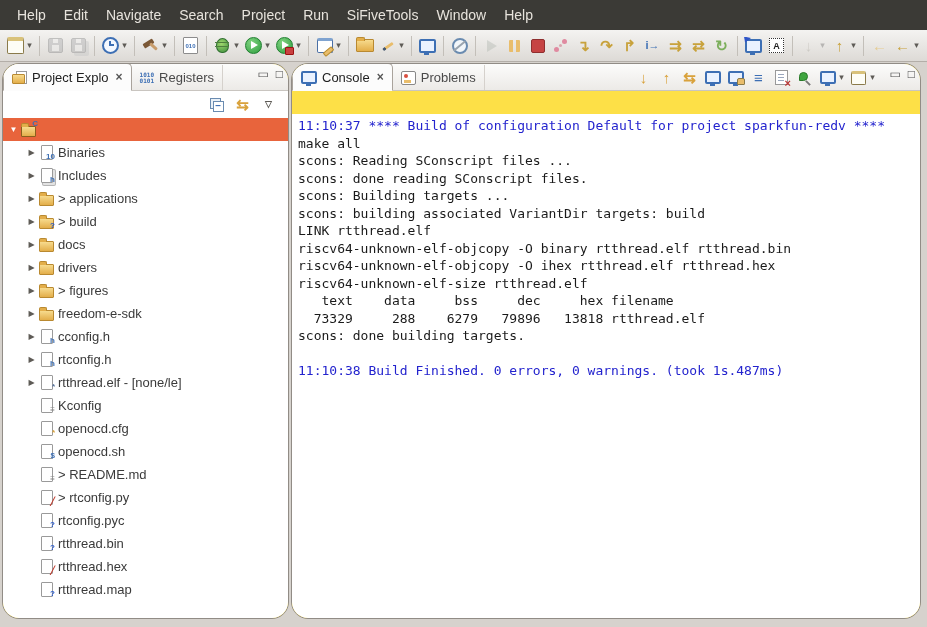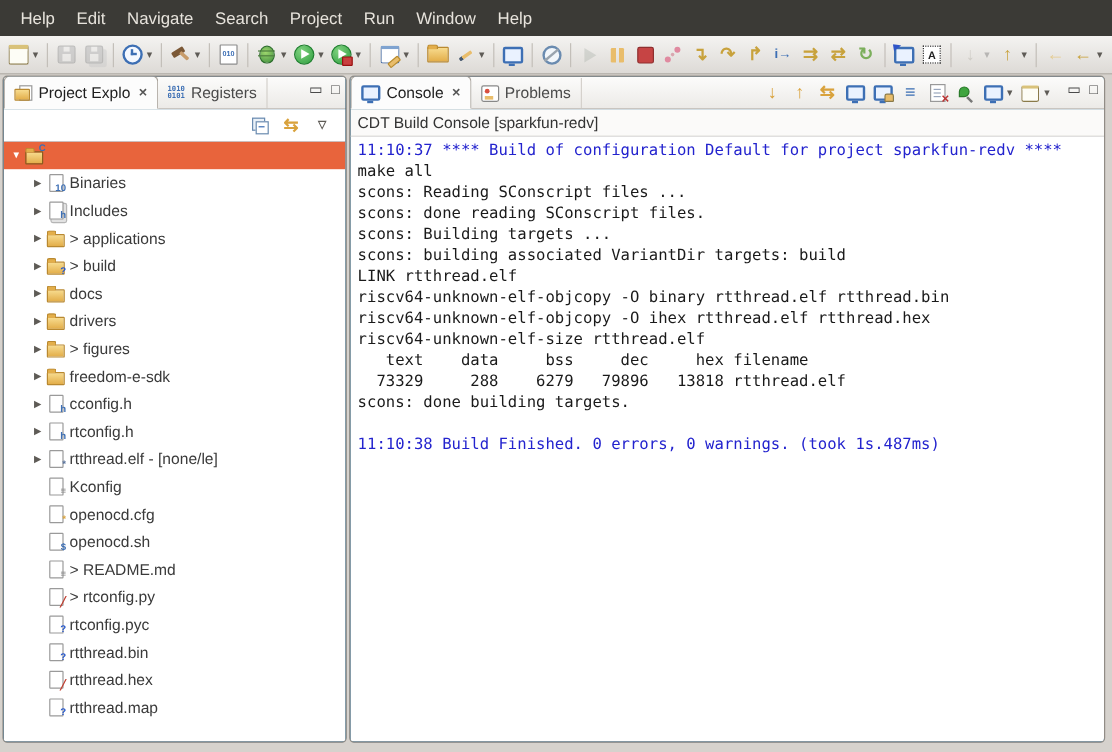--- a/index.html
+++ b/index.html
@@ -77,21 +77,21 @@
   .i-pexp::before{content:"";position:absolute;right:0;top:0;width:9px;height:11px;background:#FFF;border:1px solid #999}
   .i-pexp::after{content:"";position:absolute;left:0;bottom:0;width:11px;height:8px;background:linear-gradient(#F7DB8E,#E3AE4A);border:1px solid #B98930;border-radius:1px}
   .i-problems{width:13px;height:12px;background:#FFF;border:1px solid #888;border-radius:2px}
   .i-problems::before{content:"";position:absolute;left:2px;top:2px;width:4px;height:4px;border-radius:50%;background:#D94F3F}
   .i-problems::after{content:"";position:absolute;left:2px;bottom:1px;width:7px;height:3px;background:#E9BD6B}
   .ticon-reg{display:flex;flex-direction:column;color:#3D6FB4;font-family:"DejaVu Sans Mono",monospace;
              font-size:6px;line-height:6px;font-weight:bold;flex:none}
 
   
   .workspace{position:absolute;top:63px;left:0;right:0;bottom:0}
-  .panel{position:absolute;background:#0c4a6e;border:1px solid #918C86;border-radius:4px;overflow:hidden}
+  .panel{position:absolute;background:#fde047;border:1px solid #918C86;border-radius:17px;overflow:hidden}
   #left-panel{left:2px;top:0;width:285px;bottom:8px}
   #right-panel{left:291px;top:0;right:6px;bottom:8px}
 
   .tabstrip{position:absolute;left:0;right:0;top:0;height:27px;display:flex;align-items:flex-end;
             background:linear-gradient(#FCFCFB,#ECEAE7);border-bottom:1px solid #C9C5C0;box-sizing:border-box}
   .tab{height:25px;display:flex;align-items:center;gap:5px;padding:0 8px;font-size:13px;color:#4A4A4A;
        border-right:1px solid #D5D1CC;white-space:nowrap}
   .tab.active{background:#FCFCFC;border:1px solid #A9A39C;border-bottom:1px solid #FCFCFC;
               border-radius:5px 5px 0 0;color:#1E1E1E;height:26px;margin-bottom:-1px}
   .tab .close{font-size:12px;color:#555;margin-left:2px;font-weight:bold}
@@ -132,20 +132,21 @@
 </head>
 <body>
 
 <div class="menubar">
     <span class="menu-item">Help</span>
     <span class="menu-item">Edit</span>
     <span class="menu-item">Navigate</span>
     <span class="menu-item">Search</span>
     <span class="menu-item">Project</span>
     <span class="menu-item">Run</span>
+    <span class="menu-item">SiFiveTools</span>
     <span class="menu-item">Window</span>
     <span class="menu-item">Help</span>
   </div>
 
 <div class="toolbar">
     <span class="tbtn">
       <span class="cicon i-newwin"></span>
     </span>
     <span class="tbtn dd">
       <span class="glyph">▾</span>
@@ -507,16 +508,15 @@
           </span>
           <span class="tbtn dd">
             <span class="glyph">▾</span>
           </span>
         </div>
       <div class="winbtns">
         <span>▭</span>
         <span>□</span>
       </div>
     </div>
-    <div class="chead">CDT Build Console [sparkfun-redv]</div>
     <div class="cbody"><div class="cline" style="color: rgb(35, 35, 206);">11:10:37 **** Build of configuration Default for project sparkfun-redv ****</div><div class="cline" style="color: rgb(26, 26, 26);">make all</div><div class="cline" style="color: rgb(26, 26, 26);">scons: Reading SConscript files ...</div><div class="cline" style="color: rgb(26, 26, 26);">scons: done reading SConscript files.</div><div class="cline" style="color: rgb(26, 26, 26);">scons: Building targets ...</div><div class="cline" style="color: rgb(26, 26, 26);">scons: building associated VariantDir targets: build</div><div class="cline" style="color: rgb(26, 26, 26);">LINK rtthread.elf</div><div class="cline" style="color: rgb(26, 26, 26);">riscv64-unknown-elf-objcopy -O binary rtthread.elf rtthread.bin</div><div class="cline" style="color: rgb(26, 26, 26);">riscv64-unknown-elf-objcopy -O ihex rtthread.elf rtthread.hex</div><div class="cline" style="color: rgb(26, 26, 26);">riscv64-unknown-elf-size rtthread.elf</div><div class="cline" style="color: rgb(26, 26, 26);">   text    data     bss     dec     hex filename</div><div class="cline" style="color: rgb(26, 26, 26);">  73329     288    6279   79896   13818 rtthread.elf</div><div class="cline" style="color: rgb(26, 26, 26);">scons: done building targets.</div><div class="cline" style="color: rgb(26, 26, 26);">&nbsp;</div><div class="cline" style="color: rgb(35, 35, 206);">11:10:38 Build Finished. 0 errors, 0 warnings. (took 1s.487ms)</div></div>
   </div>
 </div>
 
 </body></html>

